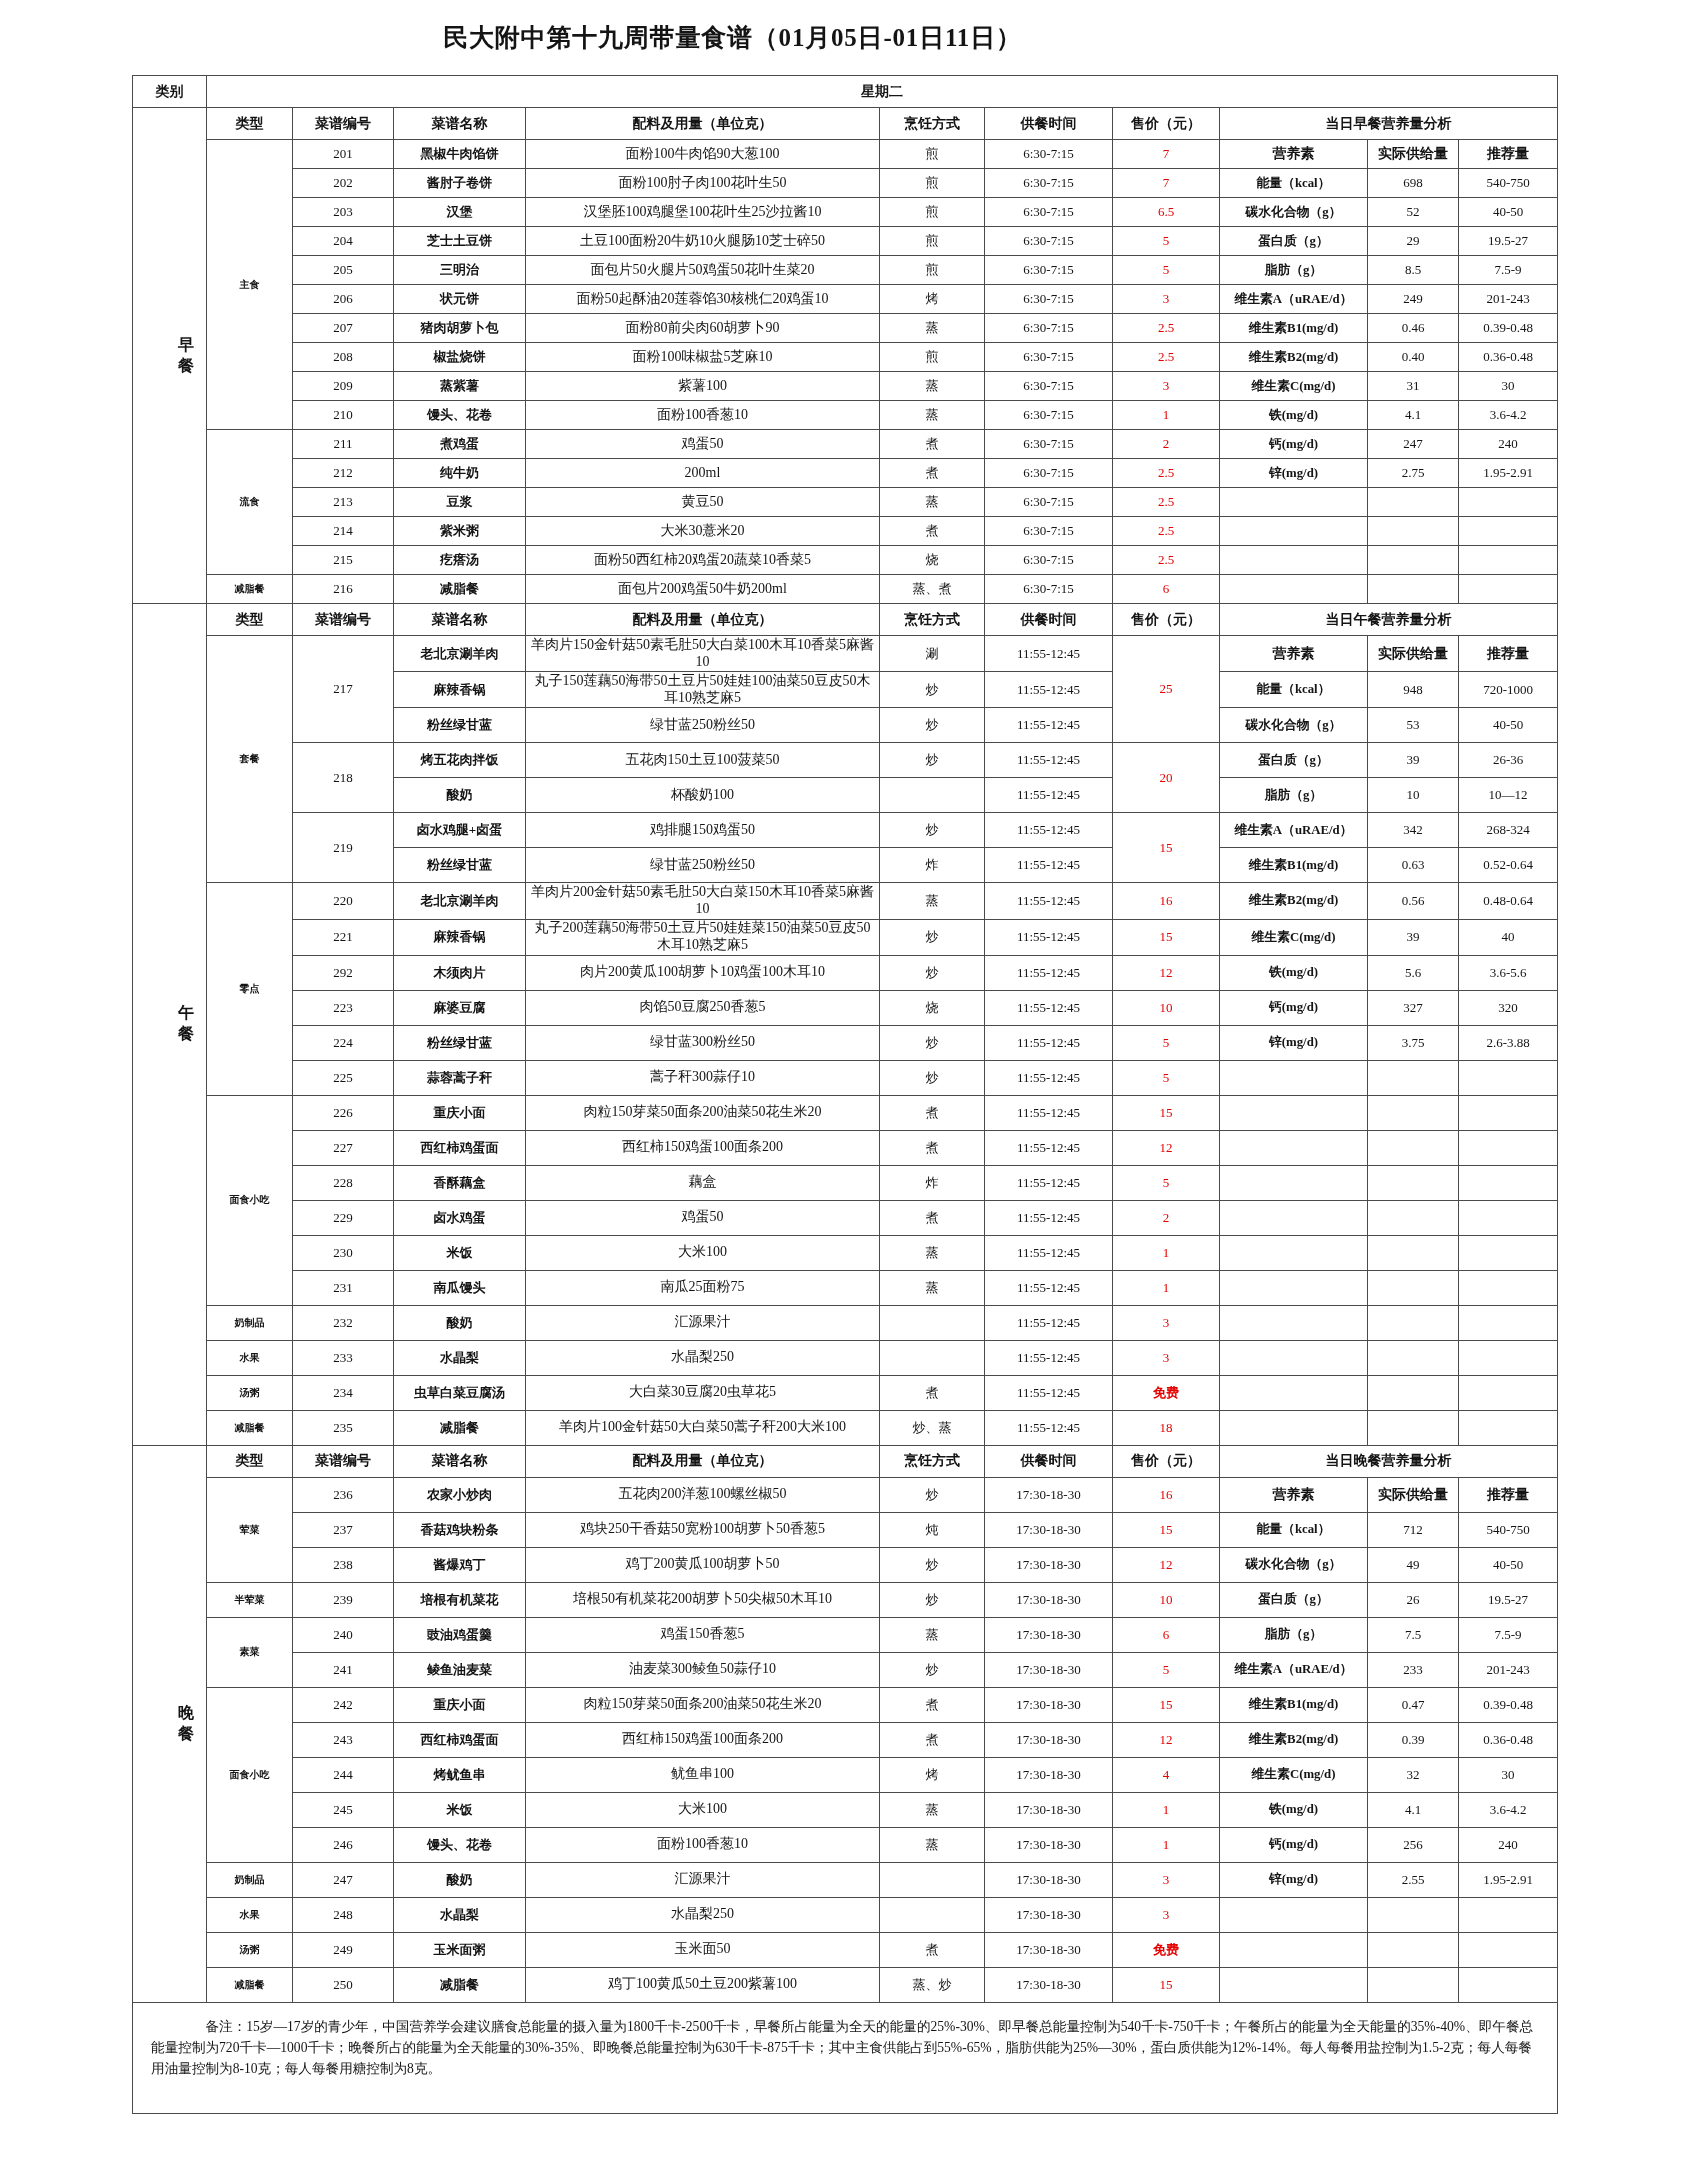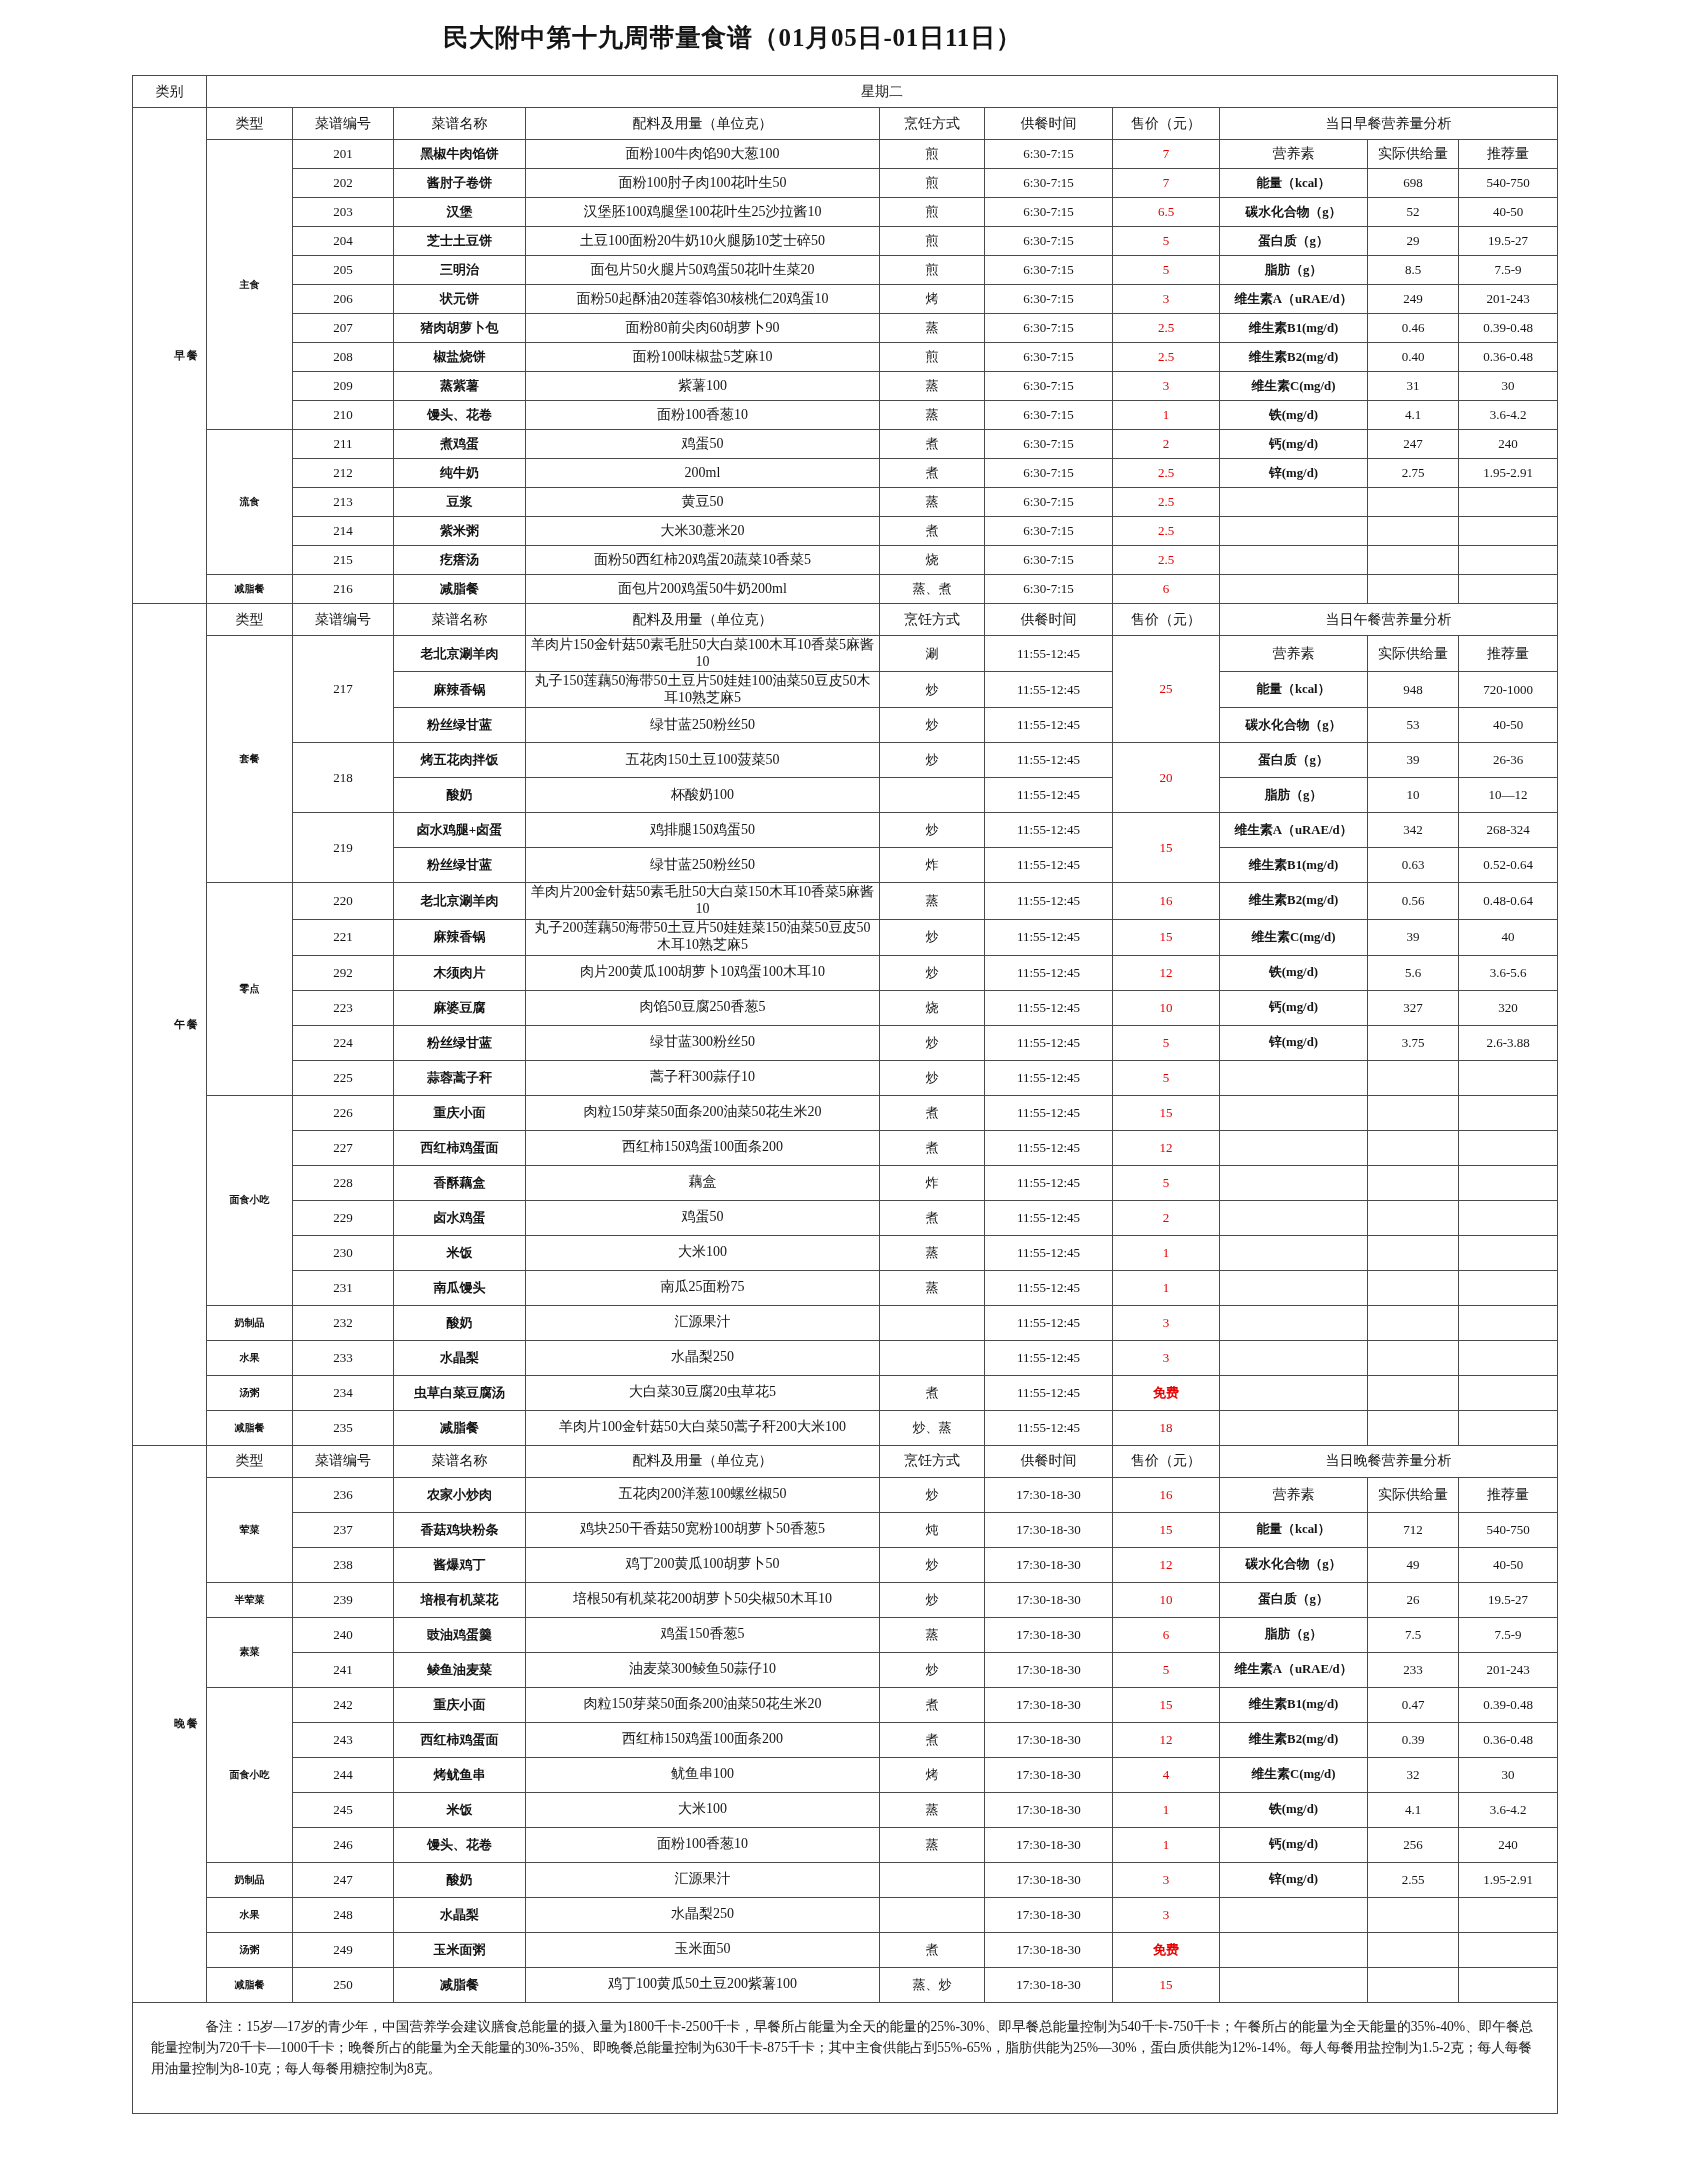--- a/index.html
+++ b/index.html
@@ -17,22 +17,22 @@
     border:1.6px solid #1f1f1f;
   }
   td{
     border:0.8px solid #4a4a4a;text-align:center;vertical-align:middle;
     font-size:13px;padding:0.8px 6.6px;overflow:hidden;
   }
   tr.r-h{height:32px;}
   tr.r-b{height:29px;}
   tr.r-l{height:35px;}
   tr.r-d{height:35px;}
-  .th{font-weight:normal;font-size:14px;}
-  .meal{font-weight:bold;font-size:11px;letter-spacing:1.6px;padding-left:41px;}
+  .th{font-weight:bold;font-size:14px;}
+  .meal{font-weight:bold;font-size:16px;letter-spacing:1.6px;padding-left:41px;}
   .group{font-weight:bold;font-size:10px;padding:0.8px 1.6px;}
   .dish{font-weight:bold;padding:0.8px 3.3px;margin-top:9px;}
   .ing{font-size:14px;padding:0.8px 5px;line-height:1.2;}
   .nlabel{font-weight:bold;font-size:12.8px;padding:0.8px 1.6px;}
   .price{color:#e60000;}
   .free{font-weight:bold;border-radius:12px;}
   tr.sec td{border-top:1.6px solid #1f1f1f;}
   tfoot td{border-top:1.6px solid #1f1f1f;height:96px;vertical-align:top;padding-top:13px;}
   .note{
     text-align:left;font-size:13.6px;line-height:1.55;

